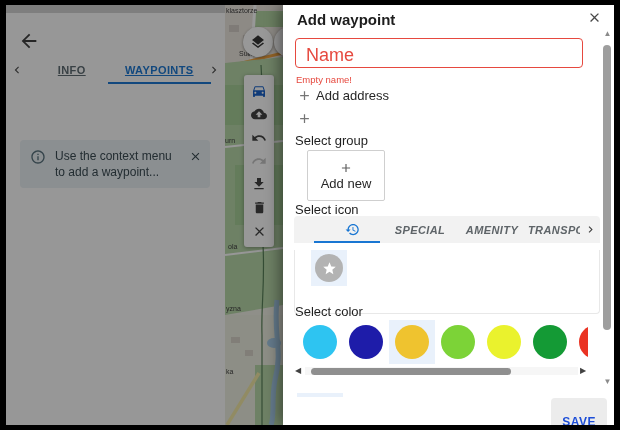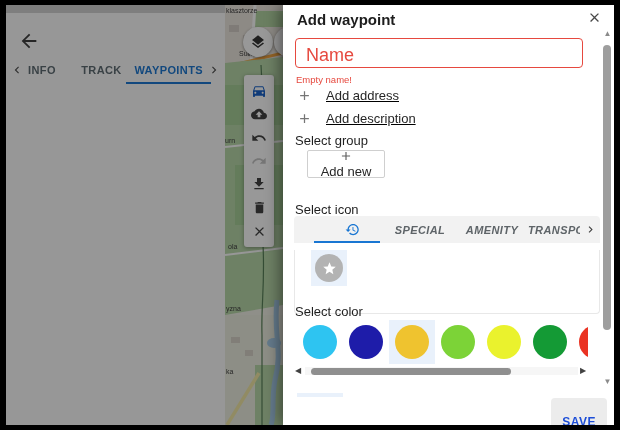--- a/index.html
+++ b/index.html
@@ -6,21 +6,21 @@
   *{box-sizing:border-box;font-family:"Liberation Sans",sans-serif;}
   .screen{position:relative;width:620px;height:430px;background:#000;overflow:hidden;}
   .viewport{position:absolute;left:6px;top:5px;width:608px;height:420px;background:#fff;overflow:hidden;}
 
   
   .left-panel{position:absolute;left:0;top:0;width:219px;height:420px;background:#fdfdfd;}
   .panel-topstrip{position:absolute;left:0;top:0;width:100%;height:8px;background:#d2d2d2;}
   .back-btn{position:absolute;left:10px;top:24px;width:26px;height:26px;border:none;background:transparent;padding:0;color:#3c3c3c;cursor:pointer;}
   .tabbar{position:absolute;left:0;top:51px;width:219px;height:27px;display:flex;align-items:center;}
   .tab-chevron{width:22px;text-align:center;color:#4c4c4c;flex:0 0 auto;display:flex;justify-content:center;}
-  .tab{flex:1;font-size:11px;font-weight:bold;letter-spacing:.4px;color:#5c6a71;position:relative;padding:6px 0;cursor:pointer;}
+  .tab{flex:1;text-align:center;font-size:11px;font-weight:bold;letter-spacing:.4px;color:#5c6a71;position:relative;padding:6px 0;cursor:pointer;text-decoration:underline;}
   .tab.active{color:#1976d2;}
   .tab.active::after{content:"";position:absolute;left:-8px;right:-8px;bottom:-2px;height:2px;background:#1976d2;}
   .alert{position:absolute;left:14px;top:135px;width:190px;min-height:46px;background:#e8eff3;border-radius:4px;display:flex;align-items:flex-start;padding:8px 8px 8px 10px;gap:9px;}
   .alert-icon{flex:0 0 auto;color:#546e7a;margin-top:1px;}
   .alert-text{flex:1;font-size:12px;line-height:1.35;color:#36474f;}
   .alert-close{flex:0 0 auto;color:#36474f;margin-top:1px;cursor:pointer;}
 
   
   .map-strip{position:absolute;left:219px;top:0;width:58px;height:420px;overflow:hidden;background:#eff0e6;}
   .map-label{position:absolute;font-size:7px;color:#3a3a3a;white-space:nowrap;}
@@ -34,25 +34,25 @@
   .backdrop{position:absolute;left:0;top:0;width:277px;height:420px;background:rgba(10,10,10,.42);z-index:5;}
 
   
   .dialog{position:absolute;left:277px;top:0;width:331px;height:420px;background:#fff;z-index:10;box-shadow:-3px 0 14px rgba(0,0,0,.45);}
   .dlg-title{position:absolute;left:14px;top:6px;font-size:15px;font-weight:bold;color:#1d1d1d;}
   .dlg-close{position:absolute;right:11px;top:5px;width:18px;height:18px;border:none;background:transparent;padding:0;color:#484848;cursor:pointer;}
   .dlg-body{position:absolute;left:0;top:27px;width:318px;height:366px;overflow:hidden;}
   .name-field{position:absolute;left:12px;top:6px;width:288px;height:30px;border:1px solid #e6493f;border-radius:4px;padding:6px 10px;cursor:text;}
   .name-field span{font-size:18px;color:#e6493f;}
   .field-error{position:absolute;left:13px;top:42px;font-size:9.5px;color:#e6493f;}
-  .add-row{position:absolute;left:14px;display:flex;align-items:center;gap:14px;cursor:pointer;text-decoration:underline;}
+  .add-row{position:absolute;left:14px;display:flex;align-items:center;gap:4px;cursor:pointer;}
   .add-row .plus{color:#757575;display:flex;}
   .add-row .lbl{font-size:13px;color:#262626;}
   .section-label{position:absolute;left:12px;font-size:13px;color:#1f1f1f;}
-  .add-new-box{position:absolute;left:24px;top:118px;width:78px;height:28px;border:1px solid #cfcfcf;border-radius:2px;display:flex;flex-direction:column;align-items:center;justify-content:center;gap:1px;cursor:pointer;background:#fff;}
+  .add-new-box{position:absolute;left:24px;top:118px;width:78px;height:51px;border:1px solid #cfcfcf;border-radius:2px;display:flex;flex-direction:column;align-items:center;justify-content:center;gap:1px;cursor:pointer;background:#fff;}
   .add-new-box .plus{color:#5f5f5f;display:flex;}
   .add-new-box .lbl{font-size:13px;color:#262626;}
   .icon-panel{position:absolute;left:11px;top:184px;width:306px;}
   .icon-tabs{height:27px;background:#f2f2f2;border-radius:4px 4px 0 0;display:flex;align-items:center;position:relative;}
   .icon-tab{font-size:11px;font-weight:bold;letter-spacing:.4px;color:#5e6468;text-align:center;overflow:hidden;white-space:nowrap;cursor:pointer;font-style:italic;}
   .icon-tab.recent{margin-left:26px;width:64px;display:flex;justify-content:center;color:#1976d2;}
   .icon-tab.w72{width:72px;}
   .icon-tab.grow{flex:1;text-align:left;}
   .icon-tabs-more{width:20px;color:#3f3f3f;display:flex;justify-content:center;cursor:pointer;}
   .icon-tabs .underline{position:absolute;left:20px;bottom:0;width:66px;height:2px;background:#1976d2;}
@@ -92,25 +92,37 @@
             <path d="M20 11H7.83l5.59-5.59L12 4l-8 8 8 8 1.41-1.41L7.83 13H20v-2z"></path>
           </svg>
       </button>
       <div class="tabbar">
         <span class="tab-chevron">
           <svg width="14" height="14" viewBox="0 0 24 24" fill="currentColor">
               <path d="M15.41 7.41L14 6l-6 6 6 6 1.41-1.41L10.83 12z"></path>
             </svg>
         </span>
         <div class="tab"><span>INFO</span></div>
-        <div class="tab"><span>TRACK</span></div>
         <div class="tab active"><span>WAYPOINTS</span></div>
         <span class="tab-chevron">
           <svg width="14" height="14" viewBox="0 0 24 24" fill="currentColor">
               <path d="M10 6L8.59 7.41 13.17 12l-4.58 4.59L10 18l6-6z"></path>
+            </svg>
+        </span>
+      </div>
+      <div class="alert">
+        <span class="alert-icon">
+          <svg width="16" height="16" viewBox="0 0 24 24" fill="currentColor">
+              <path d="M11 7h2v2h-2zm0 4h2v6h-2zm1-9C6.48 2 2 6.48 2 12s4.48 10 10 10 10-4.48 10-10S17.52 2 12 2zm0 18c-4.41 0-8-3.59-8-8s3.59-8 8-8 8 3.59 8 8-3.59 8-8 8z"></path>
+            </svg>
+        </span>
+        <span class="alert-text">Use the context menu to add a waypoint...</span>
+        <span class="alert-close">
+          <svg width="13" height="13" viewBox="0 0 24 24" fill="currentColor">
+              <path d="M19 6.41L17.59 5 12 10.59 6.41 5 5 6.41 10.59 12 5 17.59 6.41 19 12 13.41 17.59 19 19 17.59 13.41 12z"></path>
             </svg>
         </span>
       </div>
     </div>
 
     <div class="map-strip">
       <svg width="58" height="420" viewBox="0 0 58 420" style="position:absolute;left:0;top:0;">
         <rect x="0" y="0" width="58" height="420" fill="#eff0e6"></rect>
         <rect x="0" y="0" width="58" height="60" fill="#ece7df"></rect>
         <rect x="30" y="6" width="28" height="16" fill="#b2d4a0"></rect>
@@ -213,21 +225,20 @@
               </svg>
             </span>
           <span class="lbl">Add address</span>
         </div>
         <div class="add-row" style="top:79px;">
           <span class="plus">
               <svg width="15" height="15" viewBox="0 0 24 24" fill="currentColor">
                 <path d="M19 13h-6v6h-2v-6H5v-2h6V5h2v6h6v2z"></path>
               </svg>
             </span>
-          <span class="lbl">Add description</span>
         </div>
 
         <div class="section-label" style="top:101px;">Select group</div>
         <div class="add-new-box">
           <span class="plus">
               <svg width="14" height="14" viewBox="0 0 24 24" fill="currentColor">
                 <path d="M19 13h-6v6h-2v-6H5v-2h6V5h2v6h6v2z"></path>
               </svg>
             </span>
           <span class="lbl">Add new</span>

